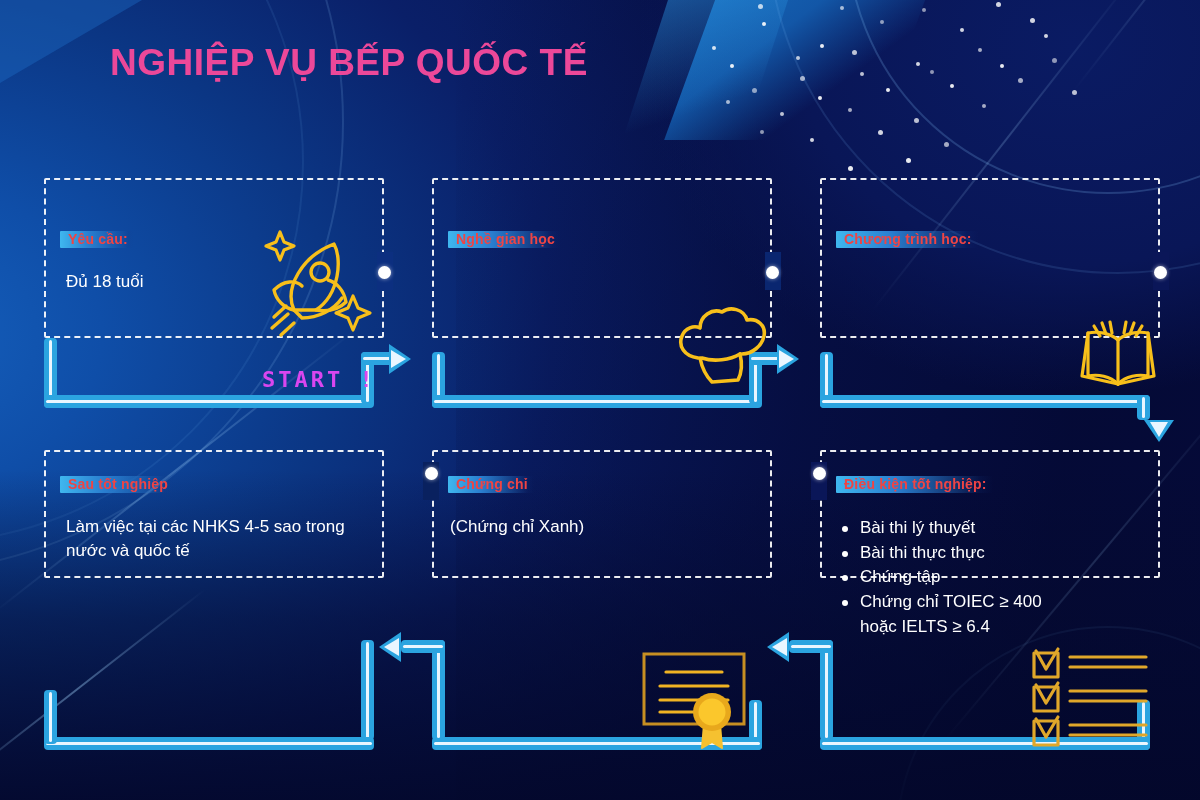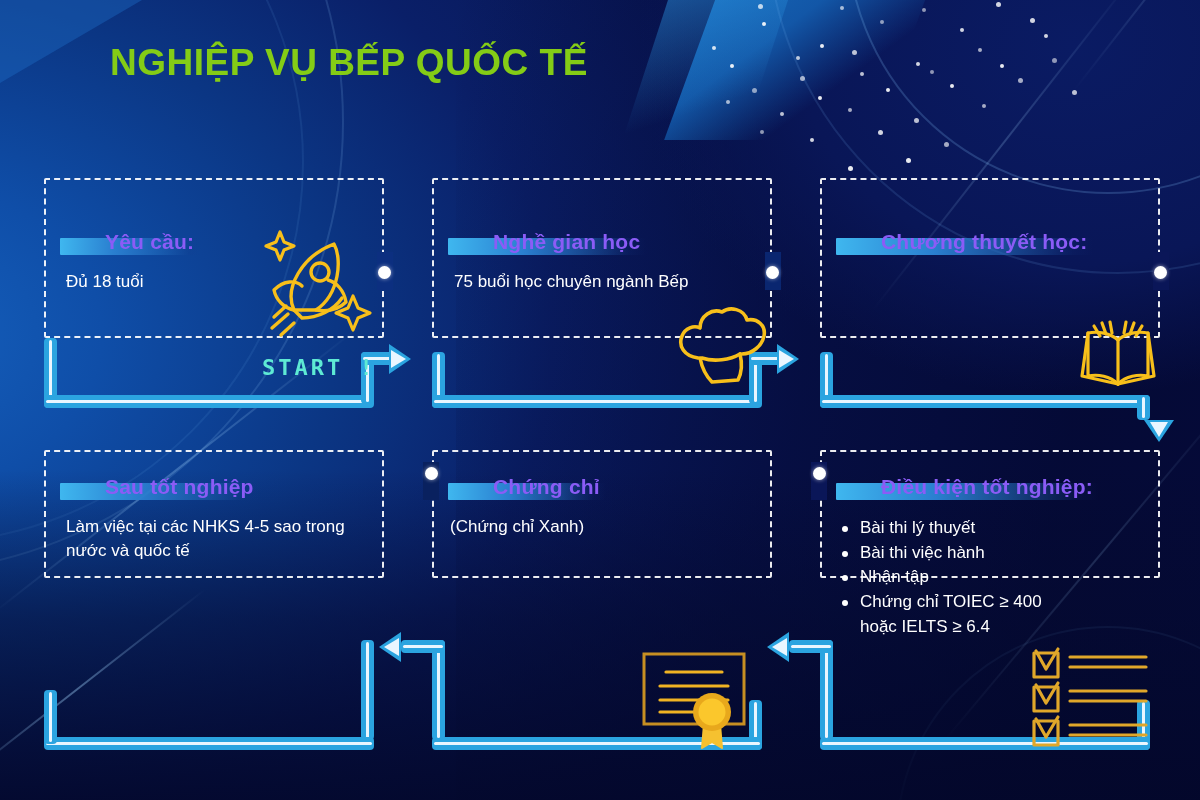--- a/index.html
+++ b/index.html
@@ -61,21 +61,21 @@
   .stars{position:absolute;top:0;left:700px;width:500px;height:200px;}
   .stars i{position:absolute;display:block;width:5px;height:5px;border-radius:50%;background:#fff;opacity:.95;}
 
   
   .title-wrap{position:absolute;left:48px;top:44px;}
   .title-1{
     color:#ffffff;font-size:34px;font-weight:bold;letter-spacing:.5px;
     line-height:1.05;margin:0 0 10px 0;
   }
   .title-2{
-    color:#84cc16;font-size:37px;font-weight:bold;letter-spacing:.5px;
+    color:#ec4899;font-size:37px;font-weight:bold;letter-spacing:.5px;
     line-height:1.05;margin:0 0 11px 62px;
   }
   .logo{position:absolute;right:18px;top:32px;display:flex;align-items:center;gap:9px;}
   .logo-mark{
     width:30px;height:30px;border-radius:6px;
     background:linear-gradient(150deg,#f47920 0%,#ef6a14 55%,#e65c0a 100%);
     position:relative;flex:0 0 auto;
   }
   .logo-mark svg{position:absolute;left:3px;top:3px;}
   .logo-txt{display:flex;flex-direction:column;line-height:1;}
@@ -99,22 +99,22 @@
   }
   .card-head{
     position:absolute;display:inline-block;white-space:nowrap;
   }
   .head-bar{
     position:absolute;left:0;bottom:1px;height:17px;width:100%;
     background:linear-gradient(90deg,#3fb7ef 0%,#2a7fd0 38%,rgba(20,60,140,.12) 92%,rgba(20,60,140,0) 100%);
     border-radius:1px;
   }
   .head-txt{
-    position:relative;color:#8b5cf6;font-size:21px;font-weight:bold;
-    letter-spacing:.2px;padding:0 6px 2px 8px;display:inline-block;margin-left:37px;
+    position:relative;color:#ef4444;font-size:14px;font-weight:bold;
+    letter-spacing:.2px;padding:0 6px 2px 8px;display:inline-block;
   }
   .card-body{
     position:absolute;color:#ffffff;font-size:17px;line-height:1.42;
     font-weight:400;
   }
   .card-body.justify{text-align:justify;}
   .bullets{margin:0;padding:0;list-style:none;}
   .bullets li{position:relative;padding-left:22px;line-height:1.45;}
   .bullets li::before{
     content:"";position:absolute;left:4px;top:10px;
@@ -151,22 +151,22 @@
     border-top:22px solid #2ba4e0;border-left:15px solid transparent;border-right:15px solid transparent;
   }
   .arrow.down .inner{
     position:absolute;left:-9px;top:-20px;width:0;height:0;
     border-top:15px solid #eaf6ff;border-left:9px solid transparent;border-right:9px solid transparent;
   }
 
   
   .icon{position:absolute;}
   .start-txt{
-    position:absolute;color:#5eead4;font-size:22px;font-weight:bold;
-    letter-spacing:3px;font-family:"DejaVu Sans Mono","Liberation Mono",monospace;
+    position:absolute;color:#d946ef;font-size:22px;font-weight:bold;
+    letter-spacing:3px;font-family:"DejaVu Sans Mono","Liberation Mono",monospace;margin-top:12px;
   }
 </style>
 </head>
 <body>
 
 <div class="stage">
 
   <div class="bg-base"></div>
   <div class="swoosh sw1"></div>
   <div class="swoosh sw2"></div>
@@ -317,41 +317,40 @@
   <div class="start-txt" style="left:262px;top:355px;">START !</div>
 
   <div class="card" style="left:432px;top:178px;width:340px;height:160px;">
     <div class="dashbox"></div>
     <div class="dash-mask" style="right:-9px;top:74px;background:#0a2670;"></div>
     <div class="node-dot" style="right:-7px;top:88px;"></div>
     <div class="card-head" style="left:16px;top:52px;">
       <span class="head-bar"></span>
       <span class="head-txt">Nghề gian học</span>
     </div>
-    <div class="card-body" style="left:22px;top:92px;width:320px;">75 buổi học chuyên ngành Bếp</div>
   </div>
 
   <div class="icon" style="left:672px;top:300px;">
     <svg width="100" height="92" viewBox="0 0 100 92" aria-hidden="true">
       <g fill="none" stroke="#f7bf1a" stroke-width="3.6" stroke-linecap="round" stroke-linejoin="round">
         <path d="M26 58 C12 56, 6 46, 10 36 C13 28, 22 25, 28 28 C28 16, 40 8, 50 12
                  C58 6, 72 9, 75 20 C86 18, 94 26, 92 36 C90 46, 80 54, 70 54"></path>
         <path d="M28 58 C30 68, 34 76, 40 82 L66 80 C70 72, 70 62, 68 54"></path>
         <path d="M30 58 C42 62, 58 60, 68 54"></path>
       </g>
     </svg>
   </div>
 
   <div class="card" style="left:820px;top:178px;width:340px;height:160px;">
     <div class="dashbox"></div>
     <div class="dash-mask" style="right:-9px;top:74px;background:#0a1658;"></div>
     <div class="node-dot" style="right:-7px;top:88px;"></div>
     <div class="card-head" style="left:16px;top:52px;">
       <span class="head-bar"></span>
-      <span class="head-txt">Chương thuyết học:</span>
+      <span class="head-txt">Chương trình học:</span>
     </div>
   </div>
 
   <div class="icon" style="left:1078px;top:318px;">
     <svg width="80" height="74" viewBox="0 0 80 74" aria-hidden="true">
       <g fill="none" stroke="#f7bf1a" stroke-width="3.2" stroke-linecap="round" stroke-linejoin="round">
         <path d="M40 22 L40 66"></path>
         <path d="M40 22 C32 15, 20 13, 10 15 L10 58 C20 56, 32 58, 40 66"></path>
         <path d="M40 22 C48 15, 60 13, 70 15 L70 58 C60 56, 48 58, 40 66"></path>
         <path d="M10 15 L4 58 L40 66"></path>
@@ -404,22 +403,22 @@
   <div class="card" style="left:820px;top:450px;width:340px;height:128px;">
     <div class="dashbox"></div>
     <div class="dash-mask" style="left:-9px;top:12px;background:#0a1658;"></div>
     <div class="node-dot" style="left:-7px;top:17px;"></div>
     <div class="card-head" style="left:16px;top:25px;">
       <span class="head-bar"></span>
       <span class="head-txt">Điều kiện tốt nghiệp:</span>
     </div>
     <ul class="bullets card-body" style="left:18px;top:66px;width:320px;">
       <li>Bài thi lý thuyết</li>
-      <li>Bài thi việc hành</li>
-      <li>Nhận tập</li>
+      <li>Bài thi thực thực</li>
+      <li>Chứng tập</li>
       <li>Chứng chỉ TOIEC ≥ 400</li>
       <li class="cont">hoặc IELTS ≥ 6.4</li>
     </ul>
   </div>
 
   <div class="icon" style="left:1028px;top:645px;">
     <svg width="130" height="110" viewBox="0 0 130 110" aria-hidden="true">
       <g fill="none" stroke="#e0a72a" stroke-width="3.2" stroke-linecap="round" stroke-linejoin="round">
         <rect x="6" y="8" width="24" height="24"></rect>
         <path d="M8 6 L18 24 L30 4"></path>

